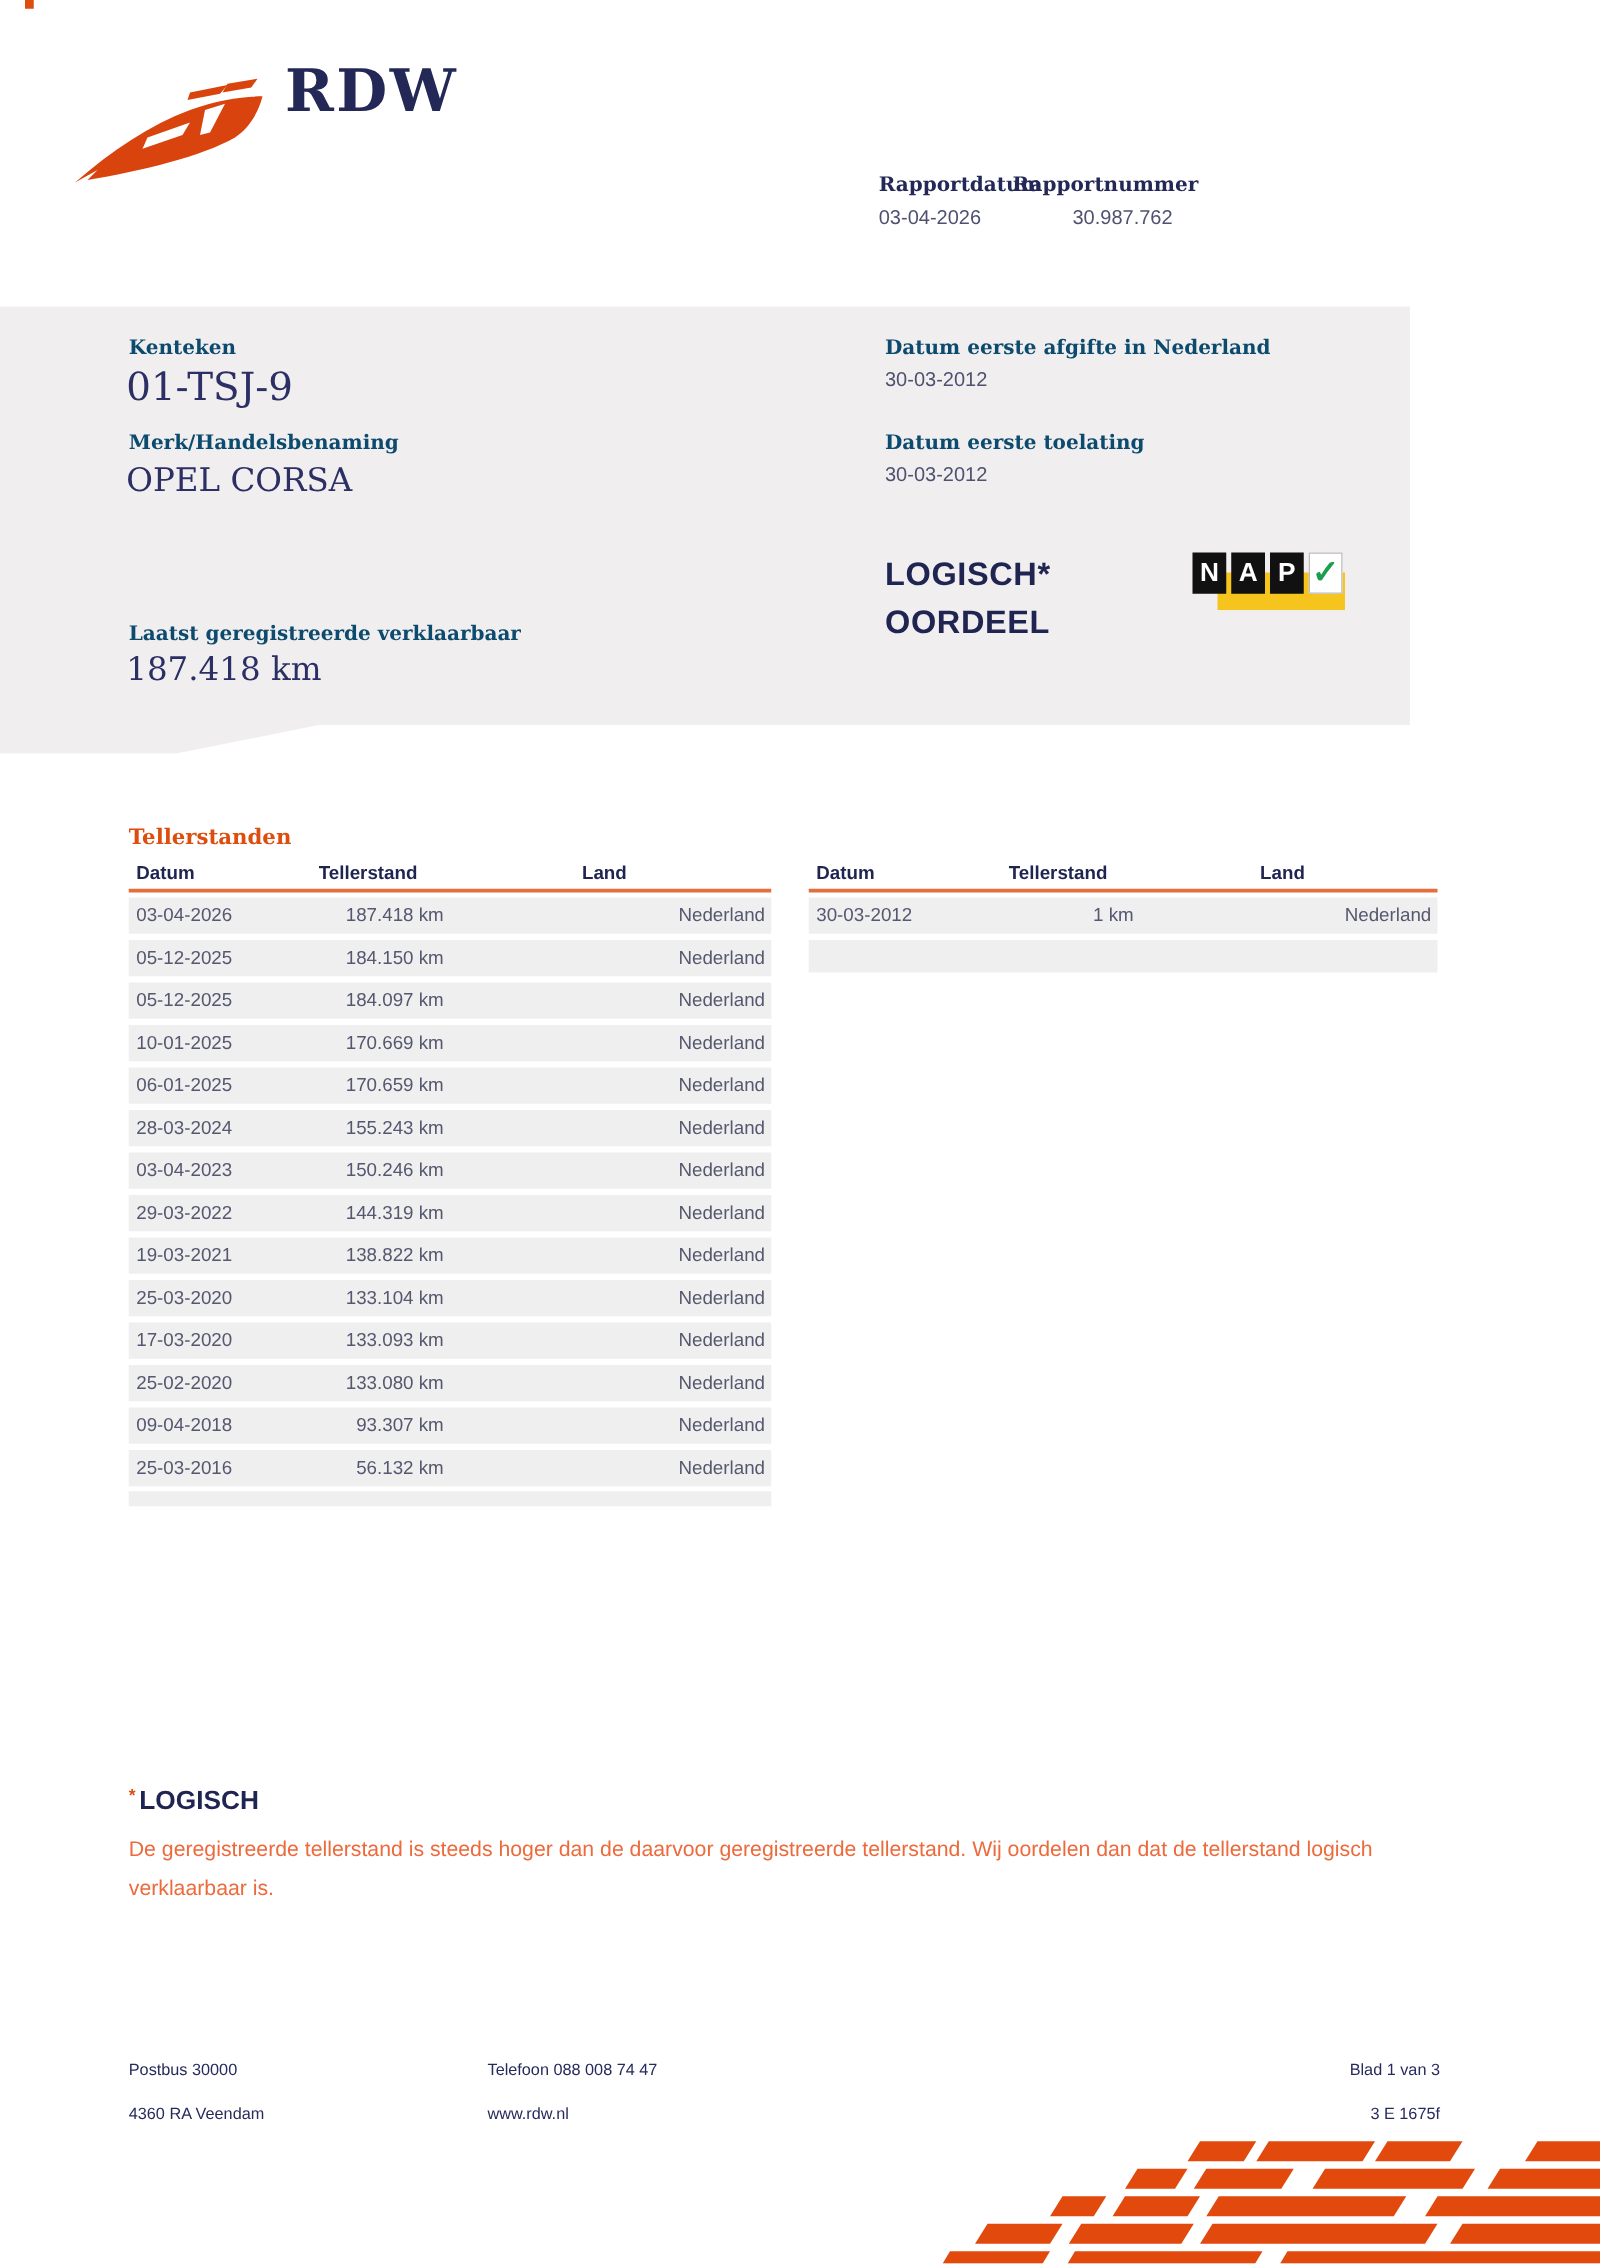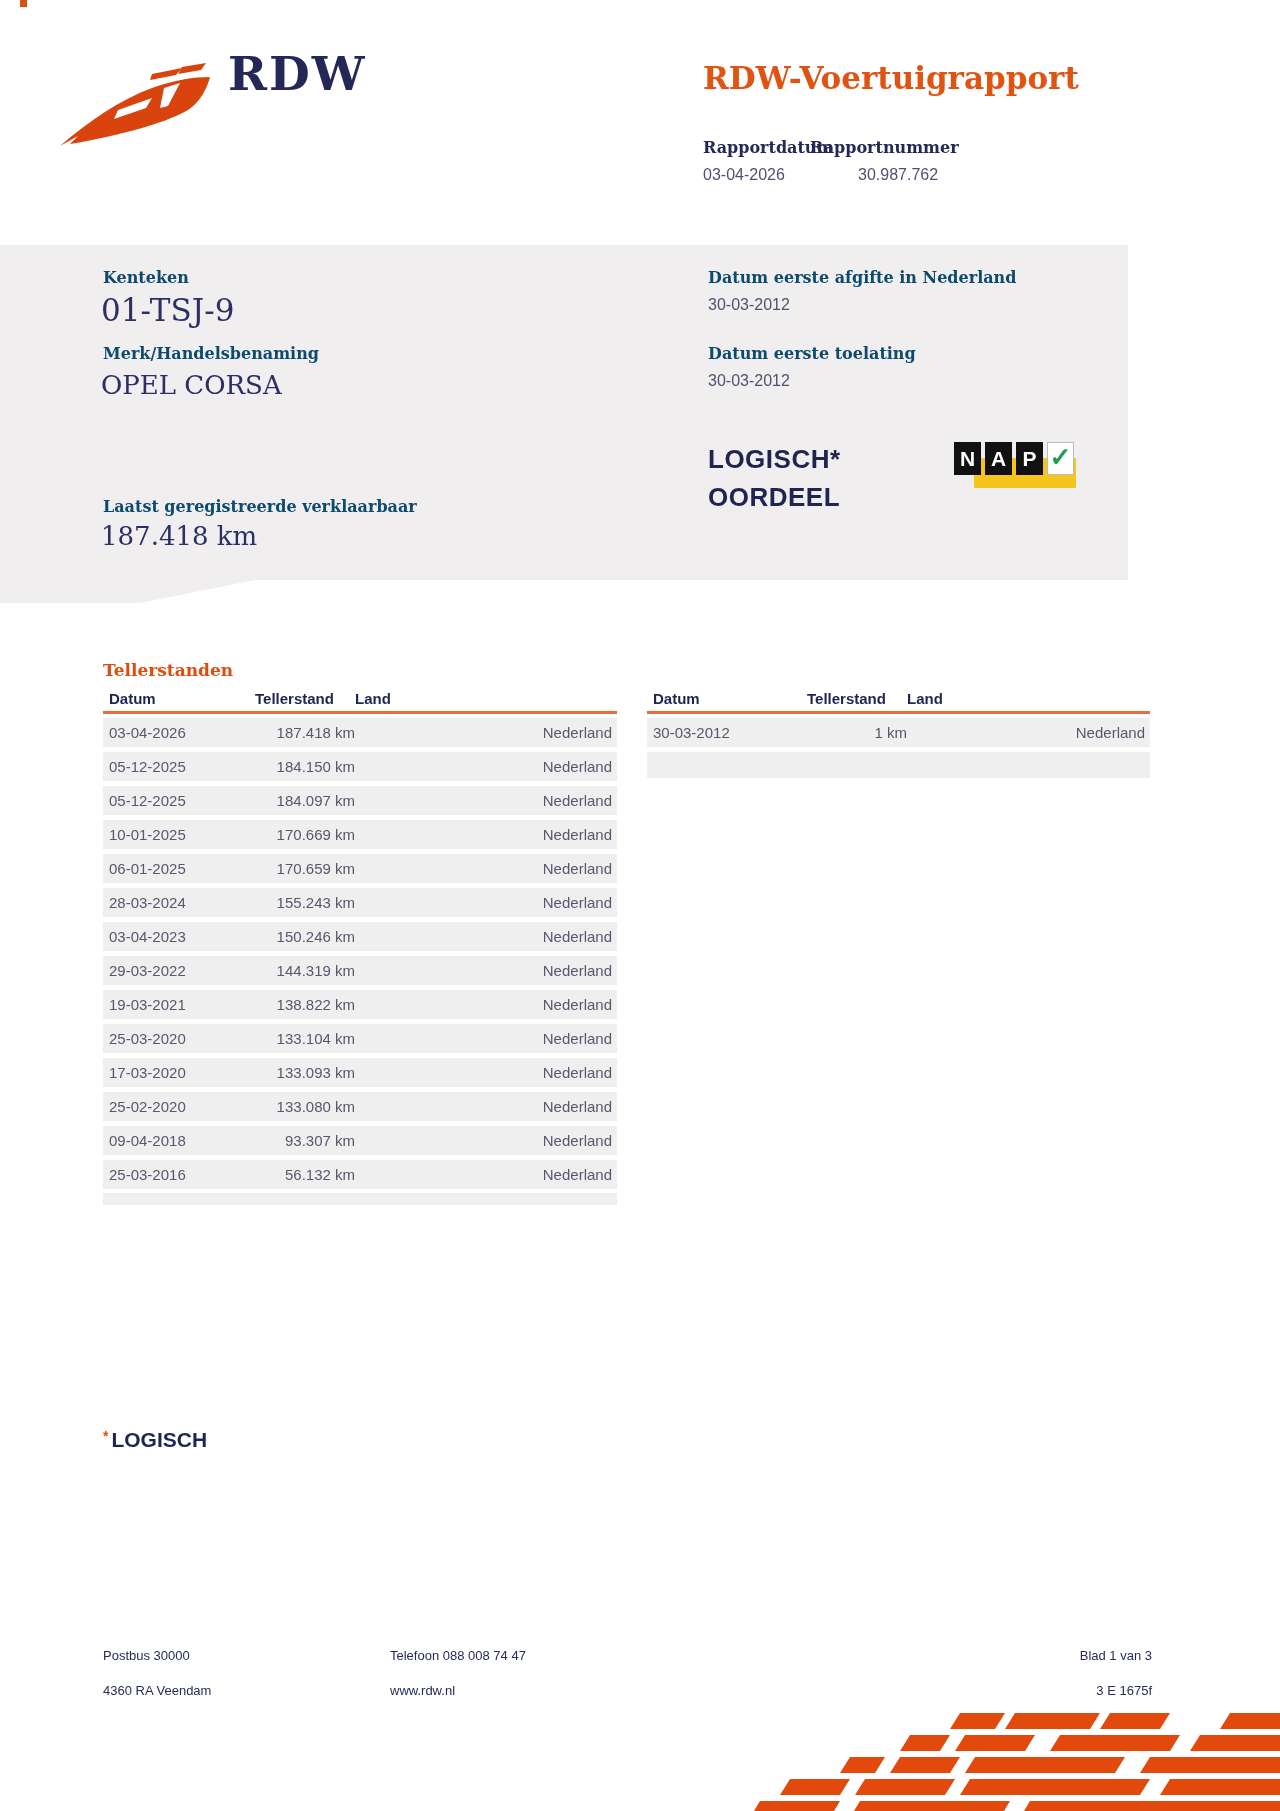--- a/index.html
+++ b/index.html
@@ -58,21 +58,21 @@
   .rows{position:absolute;top:718px;}
   #rows-left{left:103px;width:514px;}
   #rows-right{left:647px;width:503px;}
   .trow{height:29px;margin-bottom:5px;background:#F0EFF0;display:flex;align-items:center;
     font-size:15px;color:#55586F;}
   .c-date{padding-left:6px;} .c-km{text-align:right;} .c-land{flex:1;text-align:right;padding-right:5px;}
   #rows-left .c-date,#thead-left .h-date{width:146px;padding-left:6px;}
   #rows-left .c-km,#thead-left .h-km{width:100px;}
   #rows-right .c-date,#thead-right .h-date{width:154px;padding-left:6px;}
   #rows-right .c-km,#thead-right .h-km{width:100px;}
-  .h-date{text-align:left;} .h-km{text-align:left;} .h-land{flex:1;text-align:left;padding-right:5px;}
+  .h-date{text-align:left;} .h-km{text-align:left;} .h-land{flex:1;text-align:center;padding-right:5px;}
   #strip-left{left:103px;top:1193px;width:514px;height:12px;background:#F0EFF0;}
   #strip-right{left:647px;top:752px;width:503px;height:26px;background:#F0EFF0;}
   
   #logisch-heading{left:103px;top:1428px;font-weight:bold;font-size:21px;color:#1F2451;}
   #logisch-heading .star{color:#DD4E0E;font-size:14px;vertical-align:6px;margin-right:3px;}
   #logisch-text{left:103px;top:1464px;width:1050px;font-size:17px;color:#EC6A3B;line-height:31px;}
   
   .foot{font-size:13px;color:#272B5C;}
   #footer-address1{left:103px;top:1648px;}
   #footer-address2{left:103px;top:1683px;}
@@ -95,21 +95,20 @@
       <path fill="#D8430E" d="M4,88 C34,62 64,42 96,30 C118,22 138,19 154,19
         C151,31 144,44 132,52 C106,67 56,79 14,86 L22,78 L4,88 Z"></path>
       <path fill="#D8430E" d="M96,16 L126,10 L120,17 L94,22 Z"></path>
       <path fill="#D8430E" d="M126,9 L150,5 L145,12 L122,16 Z"></path>
       <path fill="#FFFFFF" d="M62,52 L96,40 L90,50 L58,61 Z"></path>
       <path fill="#FFFFFF" d="M108,30 L124,25 L112,48 L104,50 Z"></path>
     </svg>
   </div>
   <div class="abs" id="logo-text">RDW</div>
 
-  <div class="abs" id="report-title">RDW-Voertuigrapport</div>
   <div class="abs hdr-label" id="report-date-label">Rapportdatum</div>
   <div class="abs hdr-label" id="report-number-label">Rapportnummer</div>
   <div class="abs hdr-value" id="report-date">03-04-2026</div>
   <div class="abs hdr-value" id="report-number">30.987.762</div>
 
   <div class="abs" id="vehicle-panel"></div>
 
   <div class="abs fld-label" id="kenteken-label">Kenteken</div>
   <div class="abs fld-serif" id="kenteken-value">01-TSJ-9</div>
   <div class="abs fld-label" id="merk-label">Merk/Handelsbenaming</div>
@@ -228,20 +227,21 @@
         <span class="tcell c-land">Nederland</span>
       </div>
     </div>
 
   <div class="abs" id="strip-left"></div>
   <div class="abs" id="strip-right"></div>
 
   <div class="abs" id="logisch-heading">
     <span class="star">*</span><span>LOGISCH</span>
   </div>
+  <div class="abs" id="logisch-text">De geregistreerde tellerstand is steeds hoger dan de daarvoor geregistreerde tellerstand. Wij oordelen dan dat de tellerstand logisch verklaarbaar is.</div>
 
   <div class="abs foot" id="footer-address1">Postbus 30000</div>
   <div class="abs foot" id="footer-address2">4360 RA Veendam</div>
   <div class="abs foot" id="footer-phone">Telefoon 088 008 74 47</div>
   <div class="abs foot" id="footer-site">www.rdw.nl</div>
   <div class="abs foot" id="footer-page">Blad 1 van 3</div>
   <div class="abs foot" id="footer-code">3 E 1675f</div>
 
   <div class="abs" id="footer-graphic">
     <svg width="530" height="100" viewBox="0 0 530 100">

